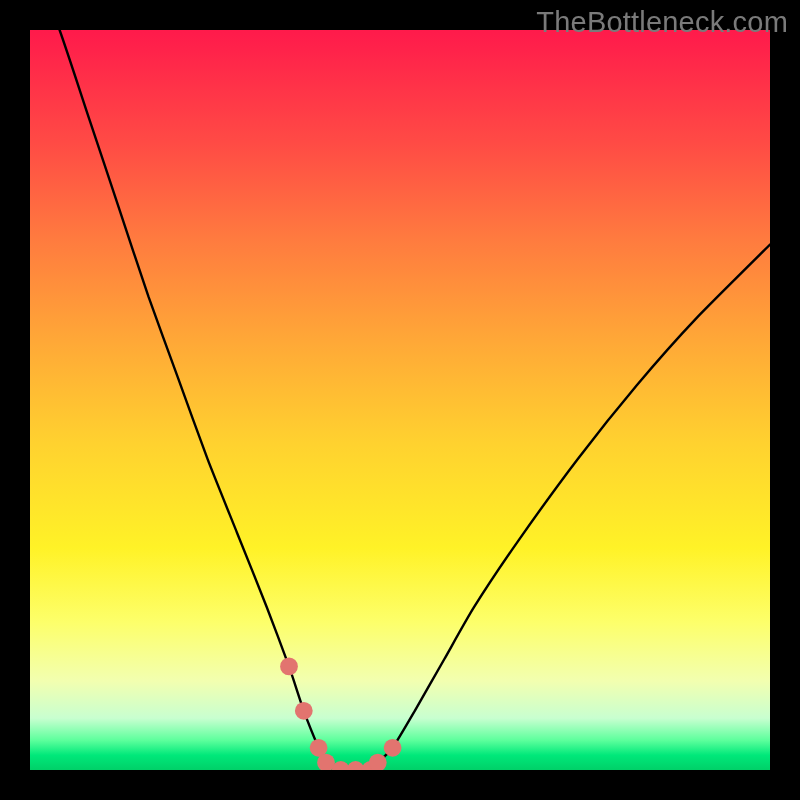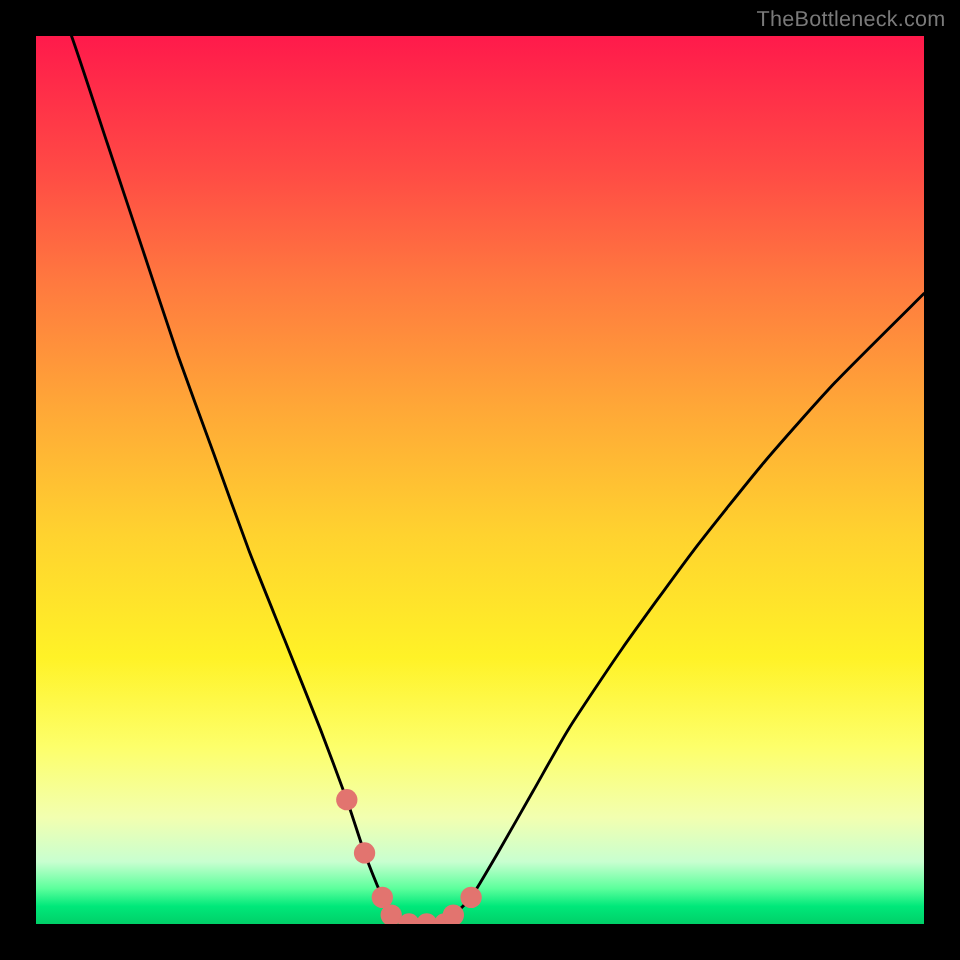--- a/index.html
+++ b/index.html
@@ -38,21 +38,21 @@
       #5cff9c 96%,
       #00e87a 98%,
       #00d068 100%
     );
   }
   .watermark {
     position: absolute;
     top: 6px;
     right: 12px;
     color: #7a7a7a;
-    font-size: 18px;
+    font-size: 29px;
     letter-spacing: 0.2px;
     user-select: none;
   }
   svg {
     position: absolute;
     left: 0;
     top: 0;
   }
 </style>
 </head>

